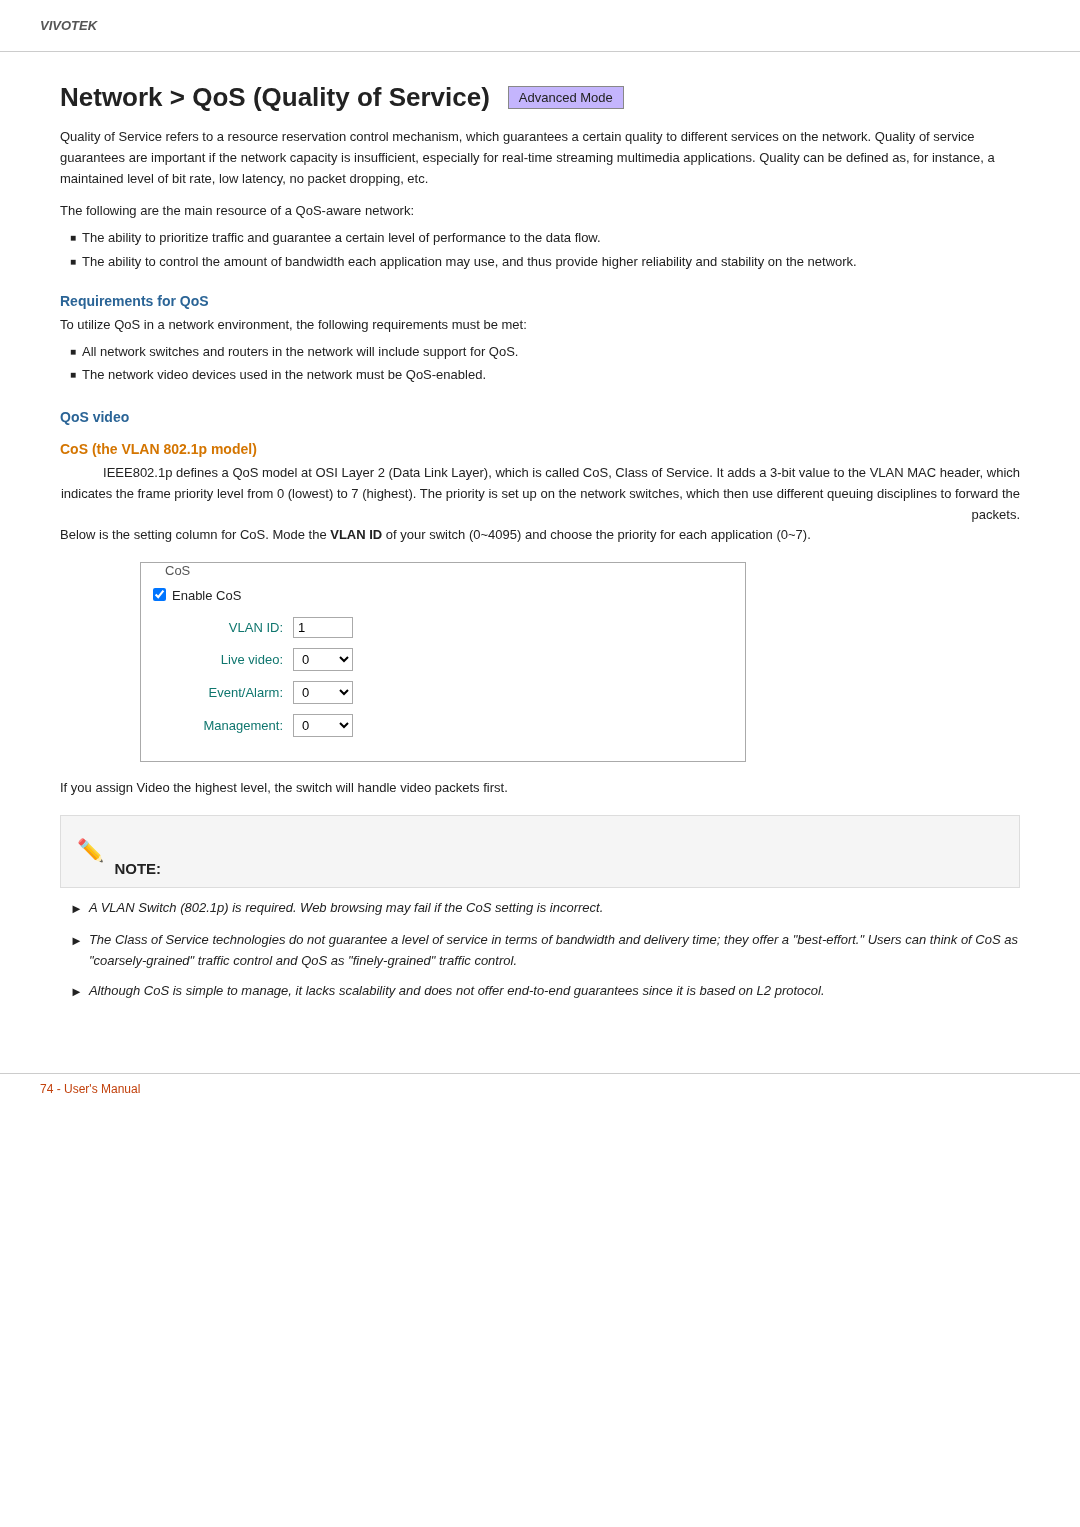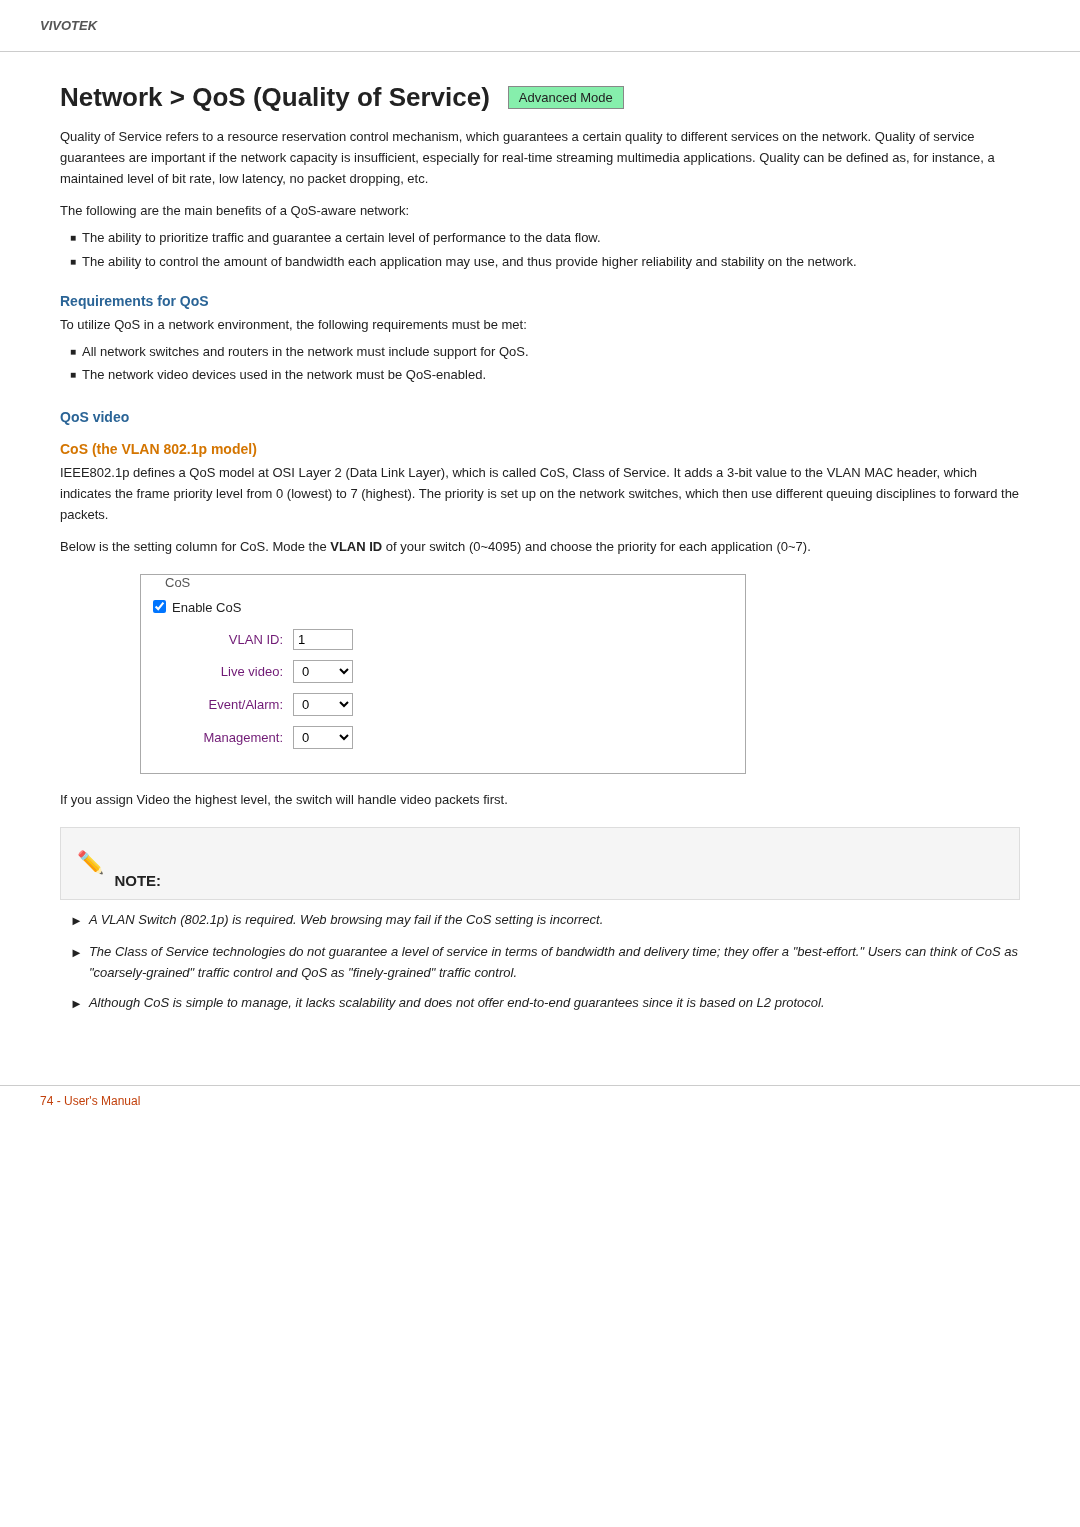--- a/index.html
+++ b/index.html
@@ -34,21 +34,21 @@
     }
     .page-title {
       font-size: 26px;
       font-weight: bold;
       color: #222;
     }
     .advanced-mode-btn {
       border: 1px solid #888;
       padding: 3px 10px;
       font-size: 13px;
-      background: #86efac;
+      background: #c4b5fd;
       cursor: pointer;
       color: #222;
     }
     .intro-text {
       font-size: 13px;
       line-height: 1.6;
       margin-bottom: 12px;
       color: #222;
     }
     .bullet-list {
@@ -101,21 +101,21 @@
     }
     .field-row {
       display: flex;
       align-items: center;
       margin-bottom: 10px;
       margin-left: 20px;
     }
     .field-label {
       width: 120px;
       font-size: 13px;
-      color: #701a75;
+      color: #0f766e;
       text-align: right;
       padding-right: 10px;
     }
     .field-input {
       border: 1px solid #aaa;
       padding: 2px 4px;
       font-size: 13px;
       width: 60px;
     }
     .field-select {
@@ -191,49 +191,49 @@
 
 <div class="page-content">
 
   <div class="page-title-row">
     <span class="page-title">Network &gt; QoS (Quality of Service)</span>
     <button class="advanced-mode-btn">Advanced Mode</button>
   </div>
 
   <p class="intro-text">Quality of Service refers to a resource reservation control mechanism, which guarantees a certain quality to different services on the network. Quality of service guarantees are important if the network capacity is insufficient, especially for real-time streaming multimedia applications. Quality can be defined as, for instance, a maintained level of bit rate, low latency, no packet dropping, etc.</p>
 
-  <p class="intro-text" style="margin-bottom:4px;">The following are the main benefits of a QoS-aware network:</p>
+  <p class="intro-text" style="margin-bottom:4px;">The following are the main resource of a QoS-aware network:</p>
 
   <ul class="bullet-list">
     <li>
         <span>The ability to prioritize traffic and guarantee a certain level of performance to the data flow.</span>
       </li>
     <li>
         <span>The ability to control the amount of bandwidth each application may use, and thus provide higher reliability and stability on the network.</span>
       </li>
   </ul>
 
   <div style="margin-top:16px;">
     <div class="section-title">Requirements for QoS</div>
     <p class="intro-text" style="margin-bottom:4px;">To utilize QoS in a network environment, the following requirements must be met:</p>
     <ul class="bullet-list">
       <li>
-          <span>All network switches and routers in the network must include support for QoS.</span>
+          <span>All network switches and routers in the network will include support for QoS.</span>
         </li>
       <li>
           <span>The network video devices used in the network must be QoS-enabled.</span>
         </li>
     </ul>
   </div>
 
   <a class="section-link" style="margin-top:24px;">QoS video</a>
 
   <div>
     <div class="section-title-orange">CoS (the VLAN 802.1p model)</div>
-    <p class="intro-text" style="margin-bottom:12px;">IEEE802.1p defines a QoS model at OSI Layer 2 (Data Link Layer), which is called CoS, Class of Service. It adds a 3-bit value to the VLAN MAC header, which indicates the frame priority level from 0 (lowest) to 7 (highest). The priority is set up on the network switches, which then use different queuing disciplines to forward the packets.</p>
+    <p class="intro-text" style="margin-bottom:0;text-align:right;">IEEE802.1p defines a QoS model at OSI Layer 2 (Data Link Layer), which is called CoS, Class of Service. It adds a 3-bit value to the VLAN MAC header, which indicates the frame priority level from 0 (lowest) to 7 (highest). The priority is set up on the network switches, which then use different queuing disciplines to forward the packets.</p>
     <p class="intro-text" style="margin-bottom:12px;">
       <span>Below is the setting column for CoS. Mode the </span><span class="bold-inline">VLAN ID</span><span> of your switch (0~4095) and choose the priority for each application (0~7).</span>
     </p>
 
     <div class="fieldset-wrapper">
       <legend class="fieldset-legend">CoS</legend>
 
       <div class="enable-cos-row" style="margin-top:10px;">
         <input type="checkbox" checked="" style="">
         <span class="enable-cos-label">Enable CoS</span>

